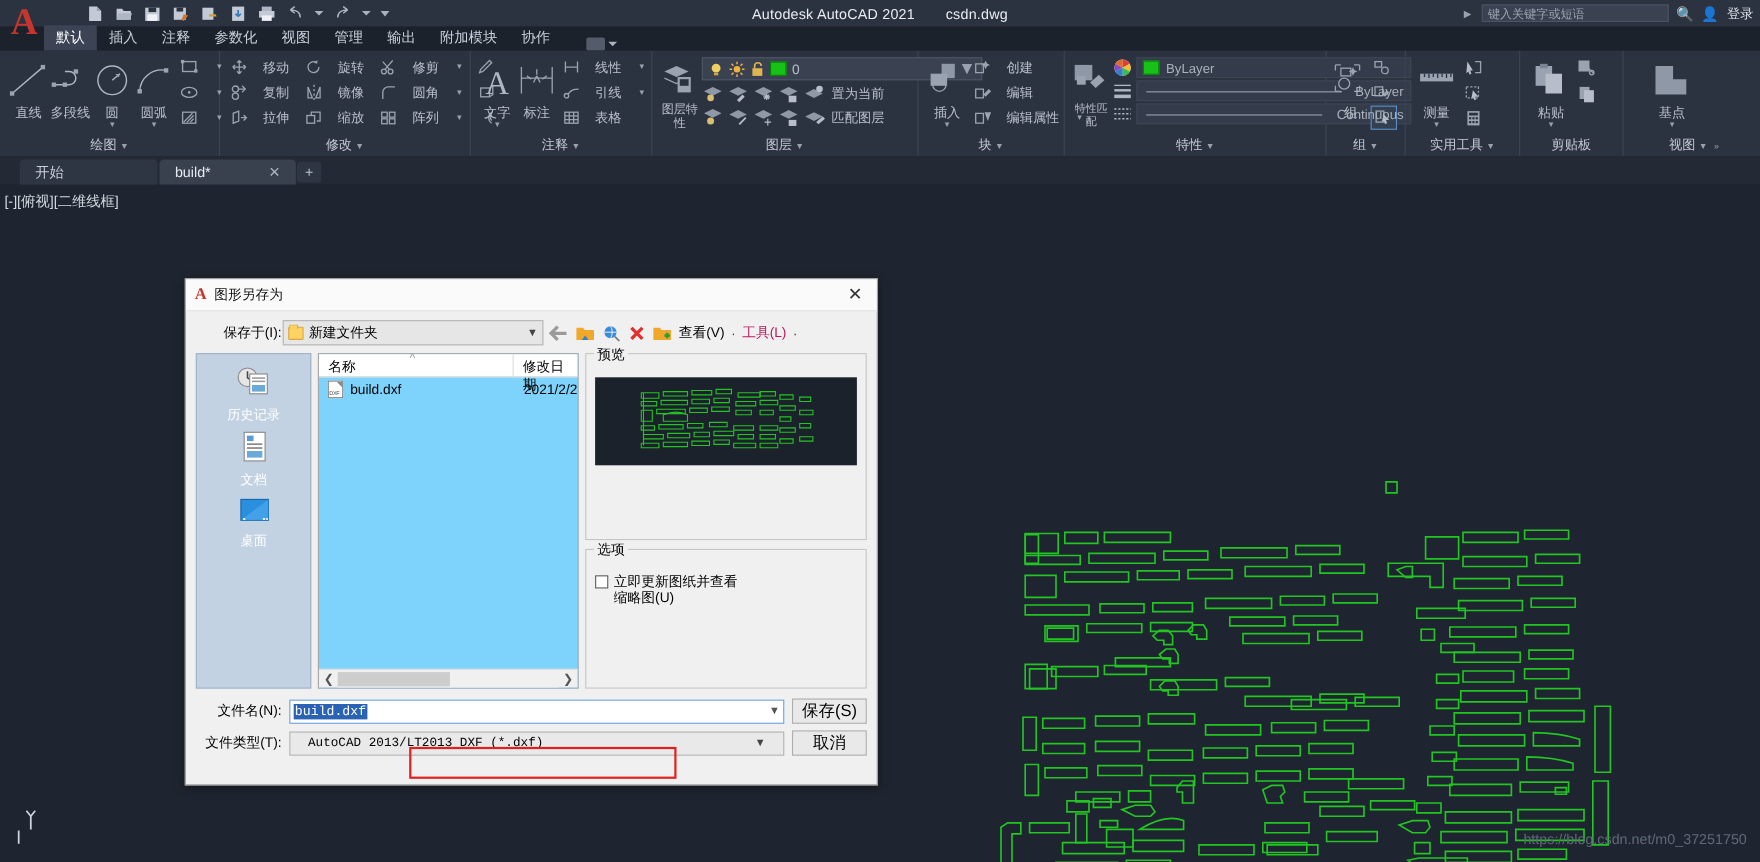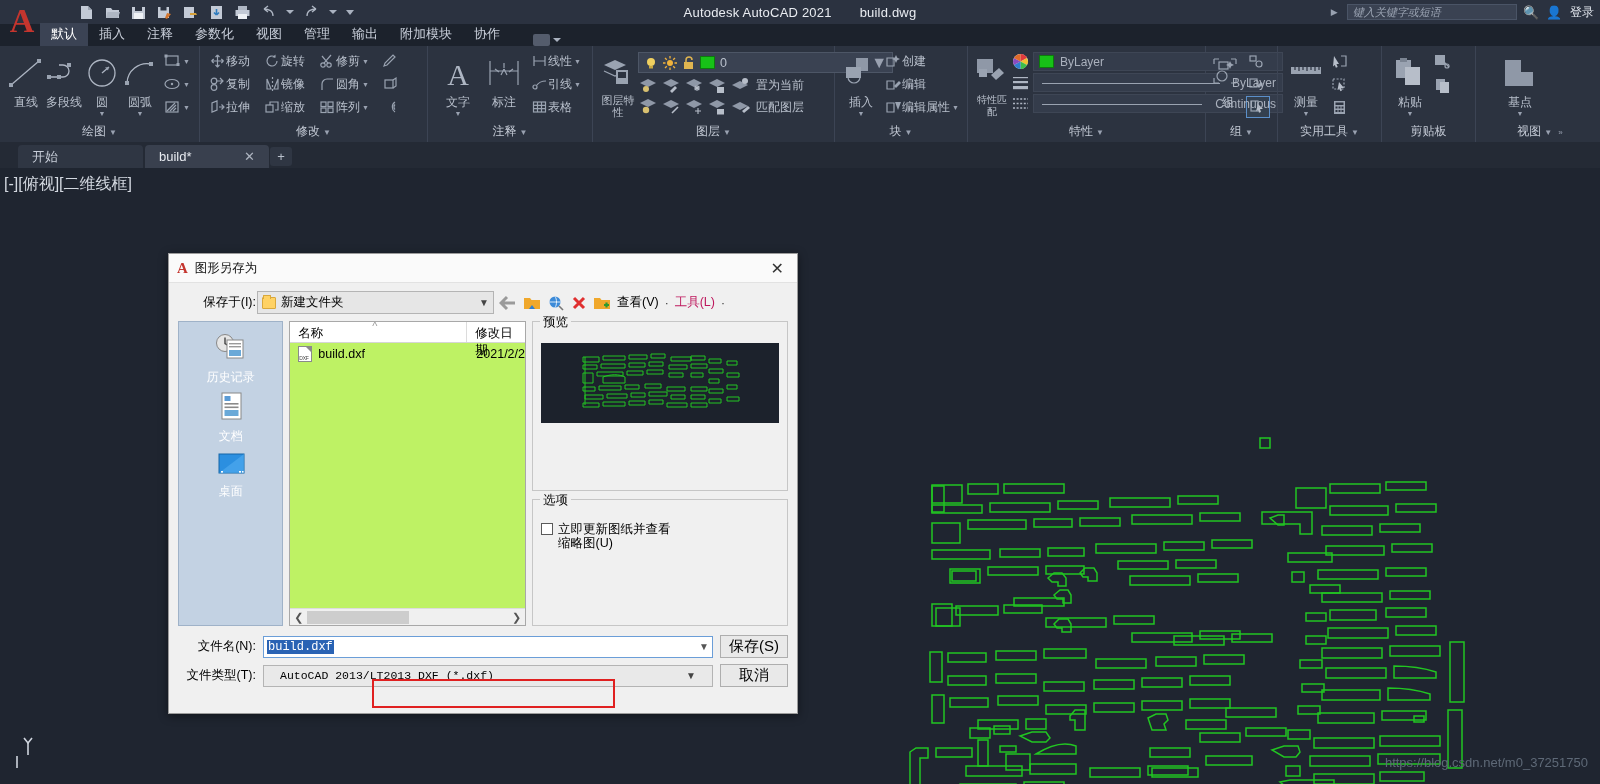--- a/index.html
+++ b/index.html
@@ -23,21 +23,21 @@
   }
   .title-center .fname { margin-left:28px; }
   .tb-right {
     position:absolute; right:6px; top:0; height:24px;
     display:flex; align-items:center; gap:7px;
   }
   .search-box {
     width:170px; height:16px; background:#3a4252; border:1px solid #4a5466;
     display:flex; align-items:center; padding-left:5px;
   }
-  .search-box span { color:#9aa3b2; font-size:11px; font-style:italic; }
+  .search-box span { color:#9aa3b2; font-size:11px; }
   .caret-left { color:#98a1b0; font-size:9px; margin-right:2px; }
   .ico-sm { color:#c7cdd8; font-size:13px; line-height:1; }
   .signin { color:#dfe3ea; font-size:12px; }
 
   
   .qat-row {
     position:absolute; left:0; top:0; width:760px; height:24px;
     display:flex; align-items:center; padding-left:78px; gap:9px;
   }
   .qat-icon { width:17px; height:17px; position:relative; cursor:pointer; }
@@ -76,21 +76,21 @@
   .big-btn {
     width:56px; display:flex; flex-direction:column; align-items:center;
     cursor:pointer; padding-top:3px;
   }
   .big-btn .glyph { height:40px; display:flex; align-items:center; justify-content:center; }
   .big-btn .lbl { color:#b9c0cc; font-size:12px; margin-top:1px; }
   .big-btn .cv { font-size:7px; color:#99a1b0; line-height:6px; }
 
   .sm-col { display:flex; flex-direction:column; justify-content:flex-start; gap:1px; }
   .sm-btn {
-    display:flex; align-items:center; gap:0; padding:2px 4px 2px 2px;
+    display:flex; align-items:center; gap:13px; padding:2px 4px 2px 2px;
     cursor:pointer; height:23px;
   }
   .sm-btn .lbl { color:#b9c0cc; font-size:12px; white-space:nowrap; }
   .sm-btn .cvs { font-size:7px; color:#99a1b0; margin-left:2px; }
 
   svg.ic { display:block; }
   .stroke { stroke:#aeb6c3; fill:none; stroke-width:1.3; }
   .stroke2 { stroke:#9aa3b1; fill:none; stroke-width:1.2; }
   .fillg { fill:#9aa3b1; }
 
@@ -121,21 +121,21 @@
   .ftab.doc { left:145px; width:124px; background:#39404e; color:#e7eaf0; }
   .ftab .x { margin-left:auto; color:#aeb5c1; font-size:13px; }
   .ftab-plus {
     position:absolute; left:270px; top:5px; width:22px; height:19px;
     background:#2f3643; color:#b9c0cc; font-size:13px; text-align:center;
     line-height:19px; border-radius:3px; cursor:pointer;
   }
 
   
   .viewport { position:absolute; left:0; top:168px; width:1600px; height:616px; background:#1f2530; }
-  .vplabel { position:absolute; left:4px; top:6px; color:#d3d8e0; font-size:16px; }
+  .vplabel { position:absolute; left:4px; top:6px; color:#d3d8e0; font-size:13px; }
   .watermark { position:absolute; right:12px; bottom:14px; color:#5e6977; font-size:13px; }
   .ucs { position:absolute; left:14px; bottom:10px; }
 
   
   .dialog {
     position:absolute; left:168px; top:253px; width:630px; height:461px;
     background:#f0f0f0; border:1px solid #9b9b9b;
     box-shadow:0 2px 9px rgba(0,0,0,.45); font-size:12.5px; color:#000;
   }
   .dlg-title {
@@ -163,21 +163,21 @@
   .tb-sep { color:#333; font-size:12px; }
 
   .dlg-main { display:flex; padding:0 9px; gap:6px; height:305px; }
   .places {
     width:110px; background:#c3d2e3; border:1px solid #9fb2c8;
     display:flex; flex-direction:column; align-items:center; padding-top:10px; gap:5px;
   }
   .place { display:flex; flex-direction:column; align-items:center; cursor:pointer; }
   .place .plbl { color:#ffffff; font-size:12px; margin-top:1px; }
 
-  .filelist { flex:1; background:#bef264; border:1px solid #a8a8a8; display:flex; flex-direction:column; }
+  .filelist { flex:1; background:#7dd3fc; border:1px solid #a8a8a8; display:flex; flex-direction:column; }
   .fl-head { display:flex; height:21px; border-bottom:1px solid #d6d6d6; background:#fff; position:relative; }
   .fl-col { padding:3px 0 0 8px; font-size:12.5px; }
   .fl-col.c1 { width:178px; border-right:1px solid #dcdcdc; position:relative; }
   .fl-col.c1 .sortarrow { position:absolute; left:82px; top:-2px; color:#999; font-size:11px; }
   .fl-rows { flex:1; }
   .fl-row { display:flex; height:22px; align-items:center; }
   .fl-cell1 { width:178px; display:flex; align-items:center; gap:6px; padding-left:8px; }
   .fl-cell2 { padding-left:8px; font-size:12.5px; }
   .dxf-ico {
     width:14px; height:16px; background:#fff; border:1px solid #8a8a8a; position:relative;
@@ -225,21 +225,21 @@
     border:2px solid #e02020; pointer-events:none;
   }
 </style>
 </head>
 <body>
 
 <div id="app">
 
   <div class="titlebar">
     <div class="title-center">
-      <span>Autodesk AutoCAD 2021</span><span class="fname">build.dwg</span>
+      <span>Autodesk AutoCAD 2021</span><span class="fname">csdn.dwg</span>
     </div>
     <div class="tb-right">
       <span class="caret-left">▶</span>
       <div class="search-box">
         <span>键入关键字或短语</span>
       </div>
       <span class="ico-sm">🔍</span>
       <span class="ico-sm">👤</span>
       <span class="signin">登录</span>
     </div>

